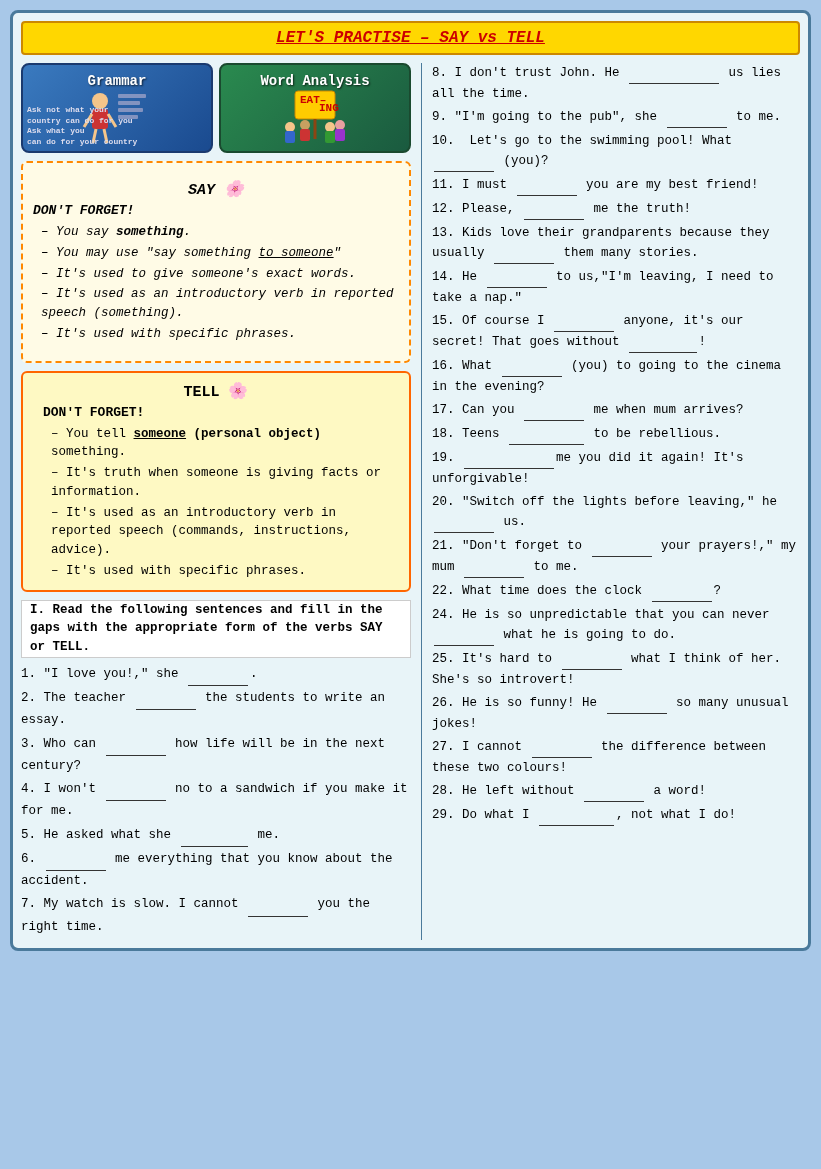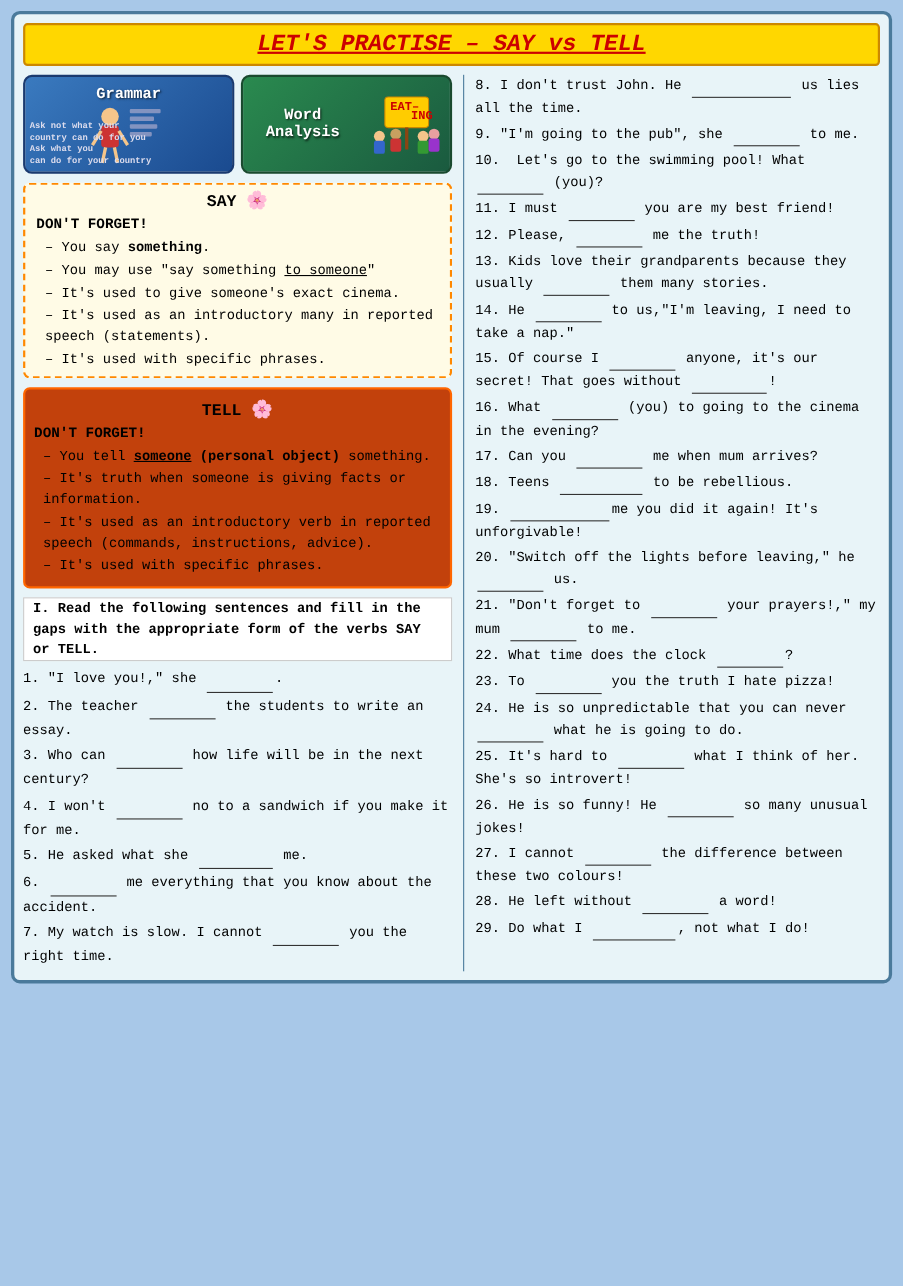--- a/index.html
+++ b/index.html
@@ -21,21 +21,21 @@
       overflow: hidden;
     }
     .header {
       background: #ffd700;
       border: 2px solid #cc8800;
       margin: 8px;
       border-radius: 4px;
       text-align: center;
       padding: 6px;
       font-weight: bold;
-      font-size: 21px;
+      font-size: 16px;
       color: #cc0000;
       font-style: italic;
       text-decoration: underline;
     }
     .main-content {
       display: flex;
       padding: 0 8px 8px 8px;
       gap: 8px;
     }
     
@@ -84,22 +84,23 @@
       right: 4px;
       font-size: 9px;
       color: #aac;
       line-height: 1.3;
     }
     
     .say-box {
       border: 2px dashed #ff8800;
       background: #fffbe6;
       border-radius: 6px;
-      padding: 4px 10px;
+      padding: 16px 10px;
       margin-bottom: 8px;
+      font-style: italic;
     }
     .box-title {
       text-align: center;
       font-weight: bold;
       font-size: 15px;
       margin-bottom: 4px;
     }
     .box-subtitle {
       font-weight: bold;
       font-size: 13px;
@@ -113,23 +114,23 @@
       padding: 1px 0;
       font-size: 12.5px;
       line-height: 1.5;
     }
     .box-list li::before {
       content: '– ';
     }
     
     .tell-box {
       border: 2px solid #ff6600;
-      background: #c2410c;
+      background: #fef9c3;
       border-radius: 6px;
-      padding: 8px 8px;
+      padding: 8px 20px;
       margin-bottom: 8px;
     }
     .flower-emoji { font-size: 16px; }
     
     .instruction-box {
       background: #fff;
       border: 1px solid #ccc;
       padding: 0 8px;
       margin-bottom: 6px;
       font-size: 12.5px;
@@ -200,21 +201,21 @@
               <rect x="36" y="12" width="22" height="4" rx="1" fill="#aac" opacity="0.7"></rect>
               <rect x="36" y="19" width="25" height="4" rx="1" fill="#aac" opacity="0.7"></rect>
               <rect x="36" y="26" width="20" height="4" rx="1" fill="#aac" opacity="0.7"></rect>
             </svg>
             <div class="grammar-deco" style="font-size:8px; color:#dde; text-align:left;font-family:Liberation Mono, monospace;">
               Ask not what your<br>country can do for you<br>Ask what you<br>can do for your country
             </div>
           </div>
         </div>
         <div class="img-box img-word">
-          <div style="display:flex; flex-direction:row; align-items:center; width:100%;">
+          <div style="display:flex; flex-direction:column; align-items:center; width:100%;">
             <span class="img-label">Word Analysis</span>
             <svg width="80" height="55" viewBox="0 0 80 55">
 
               <rect x="20" y="2" width="40" height="28" rx="3" fill="#ffcc00" stroke="#cc8800" stroke-width="1"></rect>
               <text x="25" y="14" font-size="11" font-weight="bold" fill="#cc0000">EAT–</text>
               <text x="44" y="22" font-size="11" font-weight="bold" fill="#cc0000">ING</text>
               <line x1="40" y1="30" x2="40" y2="50" stroke="#8b4513" stroke-width="3"></line>
 
               <circle cx="40" cy="47" r="0" fill="none"></circle>
 
@@ -233,22 +234,22 @@
 
       <div class="say-box">
         <div class="box-title">
           <span>SAY</span>
           <span class="flower-emoji"> 🌸</span>
         </div>
         <div class="box-subtitle">DON'T FORGET!</div>
         <ul class="box-list">
           <li>You say <strong>something</strong>.</li>
           <li>You may use "say something <u>to someone</u>"</li>
-          <li>It's used to give someone's exact cinema.</li>
-          <li>It's used as an introductory many in reported speech (statements).</li>
+          <li>It's used to give someone's exact words.</li>
+          <li>It's used as an introductory verb in reported speech (something).</li>
           <li>It's used with specific phrases.</li>
         </ul>
       </div>
 
       <div class="tell-box">
         <div class="box-title">
           <span>TELL</span>
           <span class="flower-emoji"> 🌸</span>
         </div>
         <div class="box-subtitle">DON'T FORGET!</div>
@@ -286,21 +287,20 @@
       <div class="right-sentence">13. Kids love their grandparents because they usually <span class="blank">&nbsp;&nbsp;&nbsp;&nbsp;&nbsp;&nbsp;&nbsp;&nbsp;</span> them many stories.</div>
       <div class="right-sentence">14. He <span class="blank">&nbsp;&nbsp;&nbsp;&nbsp;&nbsp;</span> to us,"I'm leaving, I need to take a nap."</div>
       <div class="right-sentence">15. Of course I <span class="blank">&nbsp;&nbsp;&nbsp;&nbsp;&nbsp;&nbsp;&nbsp;&nbsp;</span> anyone, it's our secret! That goes without <span class="blank">&nbsp;&nbsp;&nbsp;&nbsp;&nbsp;&nbsp;&nbsp;&nbsp;&nbsp;</span>!</div>
       <div class="right-sentence">16. What <span class="blank">&nbsp;&nbsp;&nbsp;&nbsp;&nbsp;&nbsp;</span> (you) to going to the cinema in the evening?</div>
       <div class="right-sentence">17. Can you <span class="blank">&nbsp;&nbsp;&nbsp;&nbsp;&nbsp;&nbsp;&nbsp;&nbsp;</span> me when mum arrives?</div>
       <div class="right-sentence">18. Teens <span class="blank">&nbsp;&nbsp;&nbsp;&nbsp;&nbsp;&nbsp;&nbsp;&nbsp;&nbsp;&nbsp;</span> to be rebellious.</div>
       <div class="right-sentence">19. <span class="blank">&nbsp;&nbsp;&nbsp;&nbsp;&nbsp;&nbsp;&nbsp;&nbsp;&nbsp;&nbsp;&nbsp;&nbsp;</span>me you did it again! It's unforgivable!</div>
       <div class="right-sentence">20. "Switch off the lights before leaving," he <span class="blank">&nbsp;&nbsp;&nbsp;&nbsp;&nbsp;&nbsp;&nbsp;&nbsp;</span> us.</div>
       <div class="right-sentence">21. "Don't forget to <span class="blank">&nbsp;&nbsp;&nbsp;&nbsp;&nbsp;&nbsp;&nbsp;&nbsp;</span> your prayers!," my mum <span class="blank">&nbsp;&nbsp;&nbsp;&nbsp;&nbsp;&nbsp;&nbsp;&nbsp;</span> to me.</div>
       <div class="right-sentence">22. What time does the clock <span class="blank">&nbsp;&nbsp;&nbsp;&nbsp;&nbsp;&nbsp;&nbsp;&nbsp;</span>?</div>
-      <div class="right-sentence">23. To <span class="blank">&nbsp;&nbsp;&nbsp;&nbsp;&nbsp;&nbsp;</span> you the truth I hate pizza!</div>
       <div class="right-sentence">24. He is so unpredictable that you can never<span class="blank">&nbsp;&nbsp;&nbsp;&nbsp;&nbsp;&nbsp;&nbsp;</span> what he is going to do.</div>
       <div class="right-sentence">25. It's hard to <span class="blank">&nbsp;&nbsp;&nbsp;&nbsp;&nbsp;&nbsp;&nbsp;&nbsp;</span> what I think of her. She's so introvert!</div>
       <div class="right-sentence">26. He is so funny! He <span class="blank">&nbsp;&nbsp;&nbsp;&nbsp;&nbsp;&nbsp;&nbsp;&nbsp;</span> so many unusual jokes!</div>
       <div class="right-sentence">27. I cannot <span class="blank">&nbsp;&nbsp;&nbsp;&nbsp;&nbsp;</span> the difference between these two colours!</div>
       <div class="right-sentence">28. He left without <span class="blank">&nbsp;&nbsp;&nbsp;&nbsp;&nbsp;&nbsp;&nbsp;</span> a word!</div>
       <div class="right-sentence">29. Do what I <span class="blank">&nbsp;&nbsp;&nbsp;&nbsp;&nbsp;&nbsp;&nbsp;&nbsp;&nbsp;&nbsp;</span>, not what I do!</div>
     </div>
   </div>
 
   <div style="position:relative; pointer-events:none; overflow:hidden; height:0;">

